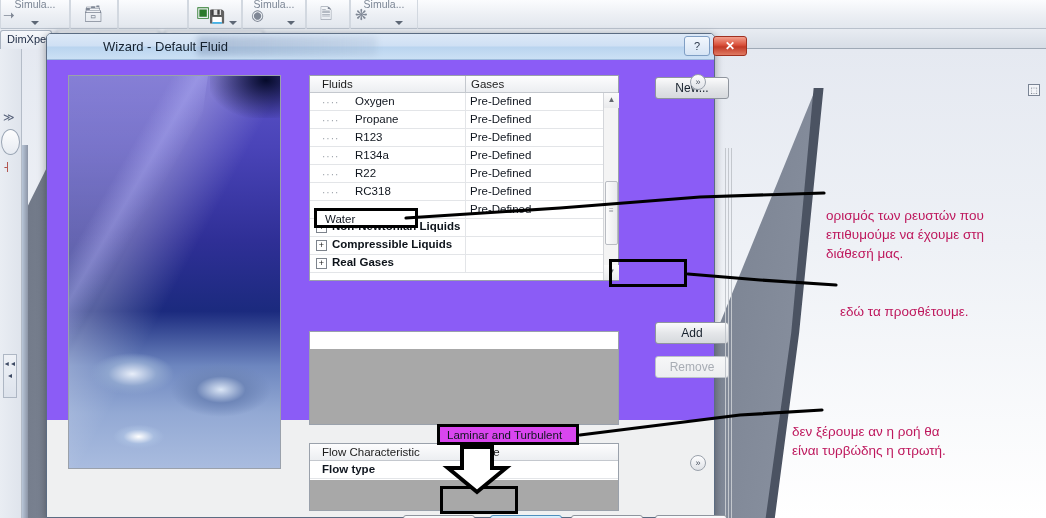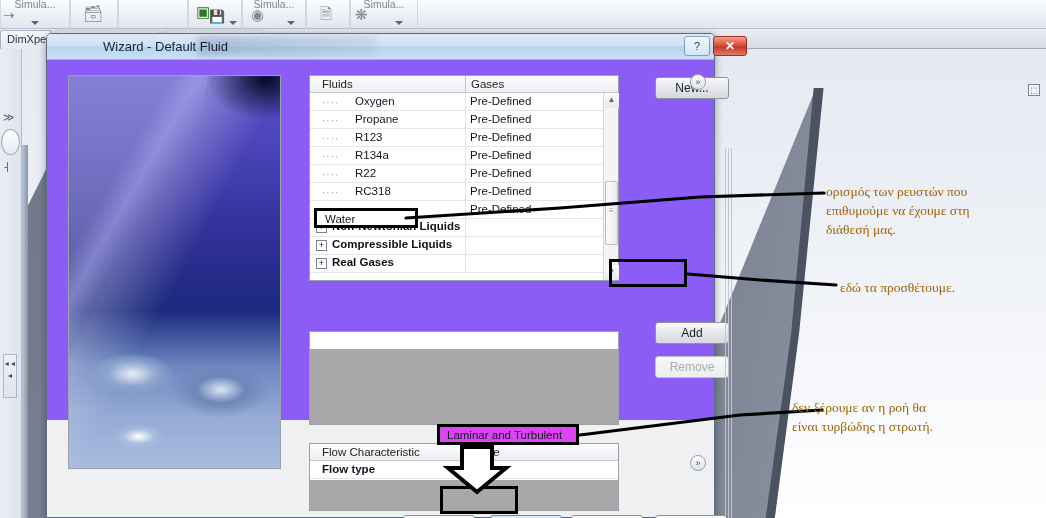--- a/index.html
+++ b/index.html
@@ -120,25 +120,26 @@
   #vp-corner-ico {
     position: absolute; right: 6px; top: 35px;
     width: 12px; height: 12px;
     border: 1px solid #7a8494; background: #f3f5f9;
     font-size: 8px; line-height: 11px; text-align: center; color: #4b5362;
   }
 
   
   .anno-text {
     position: absolute;
-    font-family: Liberation Serif, serif;
+    font-family: Liberation Sans, sans-serif;
     font-size: 13.5px;
-    color: #a16207;
+    color: #be185d;
     line-height: 19px;
     white-space: pre-line;
+    margin-top: 24px;
   }
   #anno-svg { position: absolute; inset: 0; pointer-events: none; }
 
   
   #dialog {
     position: absolute; left: 46px; top: 33px;
     width: 669px; height: 485px;
     background: #eff0f1;
     border: 1px solid #5b6c82;
     border-radius: 5px 5px 0 0;

